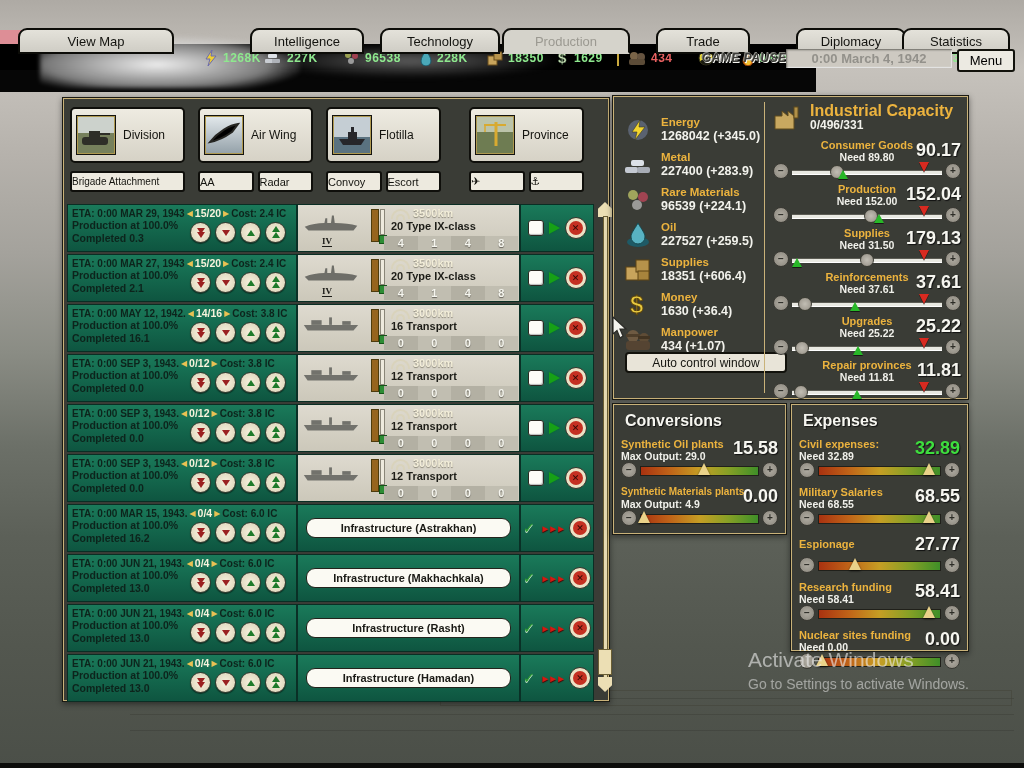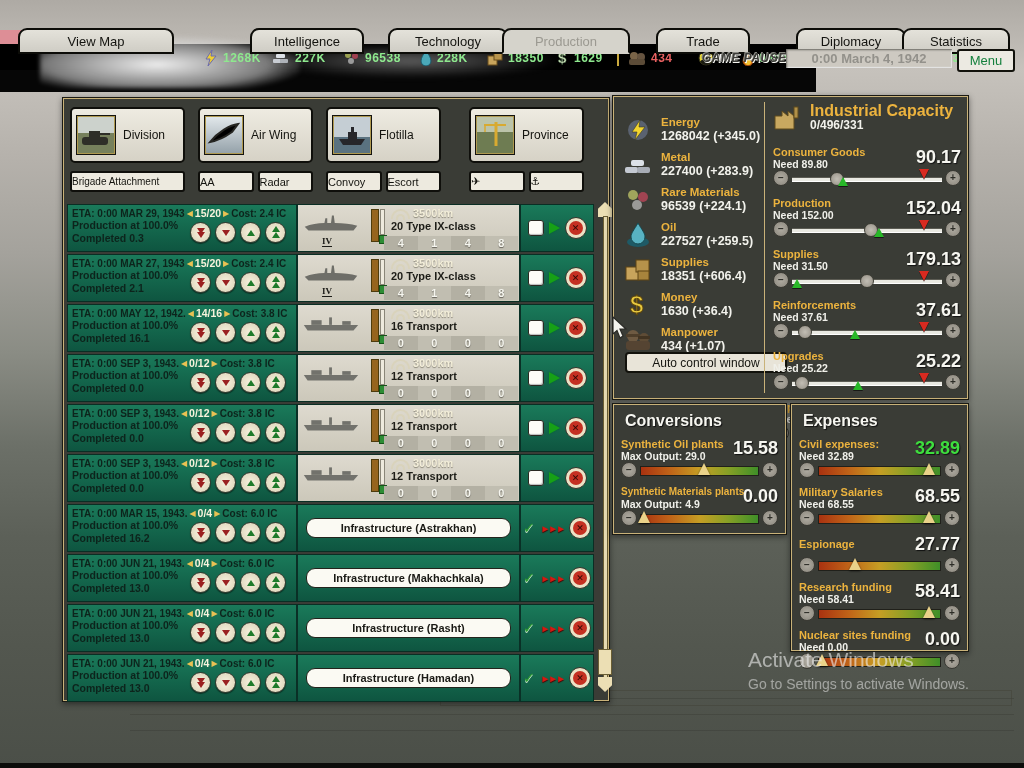--- a/index.html
+++ b/index.html
@@ -27,21 +27,21 @@
     border:2px solid #0c0c08;border-radius:9px 9px 0 0;display:flex;align-items:center;justify-content:center;
     font-size:13px;color:#141410;cursor:pointer;}
   .tab.active{color:#9b9991;background:#d5d3cb;border-bottom-color:#d5d3cb;}
   
   .paused{position:absolute;left:702px;top:51px;font-size:12px;font-weight:800;font-style:italic;color:#3c3c38;
     letter-spacing:.5px;text-shadow:1px 1px 0 #f5f5f0,-1px -1px 0 #8a8a84;}
   .datebox{position:absolute;left:786px;top:49px;width:166px;height:19px;background:#cdc9c1;
     box-shadow:inset 1px 1px 2px rgba(60,60,55,.7),inset -1px -1px 1px #eee;display:flex;align-items:center;justify-content:center;
     font-size:13px;font-weight:bold;color:#93918b;}
   .menubtn{position:absolute;left:957px;top:49px;width:54px;height:19px;background:#eceae2;border:2px solid #12120c;
-    border-radius:3px;display:flex;align-items:center;justify-content:center;font-size:13px;color:#15803d;cursor:pointer;}
+    border-radius:3px;display:flex;align-items:center;justify-content:center;font-size:13px;color:#000000;cursor:pointer;}
   
   .panel{position:absolute;background:#3a3c36;border:1px solid #1a1a14;box-shadow:inset 0 0 0 1px #c9b279,0 2px 6px rgba(0,0,0,.45);}
   .p-left{left:62px;top:97px;width:546px;height:603px;}
   .p-rt{left:612px;top:95px;width:355px;height:303px;}
   .p-conv{left:612px;top:403px;width:173px;height:130px;}
   .p-exp{left:790px;top:403px;width:177px;height:247px;}
   
   .cats{position:absolute;left:7px;top:9px;right:20px;display:flex;gap:13px;}
   .catcol{width:115px;display:flex;flex-direction:column;gap:8px;}
   .catbtn{height:52px;background:linear-gradient(#eeebe1,#d6d2c6);border:2px solid #0f0f0b;border-radius:5px;
@@ -114,21 +114,21 @@
   .slbl{font-size:11.5px;font-weight:bold;color:#ecb33e;line-height:13px;}
   .sv{font-size:12.5px;font-weight:bold;color:#f2f2ec;line-height:14px;white-space:nowrap;}
   .autobtn{position:absolute;left:12px;top:256px;width:162px;height:21px;background:#e8e4d8;border:2px solid #12120c;
     border-radius:4px;font-size:12px;color:#14140f;cursor:pointer;font-family:inherit;}
   .vdiv{position:absolute;left:151px;top:6px;bottom:6px;border-left:1px solid #c9b279;}
   
   .iccol{position:absolute;left:160px;top:8px;width:188px;}
   .ichead{display:flex;gap:7px;align-items:center;margin-bottom:2px;}
   .ichead .tt{font-size:16px;font-weight:bold;color:#ecb33e;line-height:14px;}
   .ichead .vv{font-size:12px;font-weight:bold;color:#f2f2ec;}
-  .sblock{position:relative;margin-top:14px;height:37px;}
+  .sblock{position:relative;margin-top:7px;height:37px;text-align:center;}
   .slabel{font-size:11px;font-weight:bold;color:#ecb33e;line-height:12px;}
   .sneed{font-size:10.5px;font-weight:bold;color:#f0f0ea;line-height:12px;}
   .sval{position:absolute;right:0;top:1px;font-size:18px;font-weight:bold;color:#f6f6f0;text-shadow:1px 1px 1px #111;}
   .srow{position:relative;height:14px;margin-top:1px;display:flex;align-items:center;gap:3px;}
   .pmbtn{width:14px;height:14px;border-radius:50%;background:radial-gradient(#b0aca2,#8a867c);border:1px solid #3a3a34;
     color:#2c2c26;font-size:10px;font-weight:bold;display:flex;align-items:center;justify-content:center;flex:none;cursor:pointer;line-height:1;}
   .strack{position:relative;flex:1;height:14px;}
   .strack::before{content:"";position:absolute;left:0;right:0;top:6px;height:3px;background:#e9e9e2;border-top:1px solid #5c5c54;border-bottom:1px solid #fff;}
   .gtrack{position:relative;flex:1;height:14px;}
   .gtrack::before{content:"";position:absolute;left:0;right:0;top:3px;height:8px;border:1px solid #20201a;
@@ -166,21 +166,21 @@
   <div class="topbar">
     <div class="band"></div>
     <div class="smoke"></div>
     <div class="smoke2"></div>
     <span class="res" style="left:204px">
       <svg width="14" height="16">
           <polygon points="8,0 2,9 6,9 4,16 12,6 7,6" fill="#f0d030" stroke="#6a6ab0" stroke-width="1"></polygon>
         </svg>
       <b class="g">1268K</b>
       </span>
-    <span class="res" style="left:272px">
+    <span class="res" style="left:264px">
       <svg width="18" height="14">
           <rect x="1" y="8" width="8" height="4" rx="1" fill="#c8ccd2"></rect>
           <rect x="8" y="8" width="8" height="4" rx="1" fill="#aeb2b8"></rect>
           <rect x="4" y="3" width="9" height="4" rx="1" fill="#dde1e6"></rect>
         </svg>
       <b class="g">227K</b>
       </span>
     <span class="res" style="left:344px">
       <svg width="16" height="14">
           <circle cx="4" cy="4" r="3" fill="#9aa050"></circle>
@@ -253,21 +253,21 @@
       <b class="g">0/496/331</b>
       </span>
   </div>
 
   <div class="tab" style="left:18px;width:152px">
       <span>View Map</span>
     </div>
   <div class="tab" style="left:250px;width:110px">
       <span>Intelligence</span>
     </div>
-  <div class="tab" style="left:388px;width:116px">
+  <div class="tab" style="left:380px;width:116px">
       <span>Technology</span>
     </div>
   <div class="tab active" style="left:502px;width:124px">
       <span>Production</span>
     </div>
   <div class="tab" style="left:656px;width:90px">
       <span>Trade</span>
     </div>
   <div class="tab" style="left:796px;width:106px">
       <span>Diplomacy</span>

